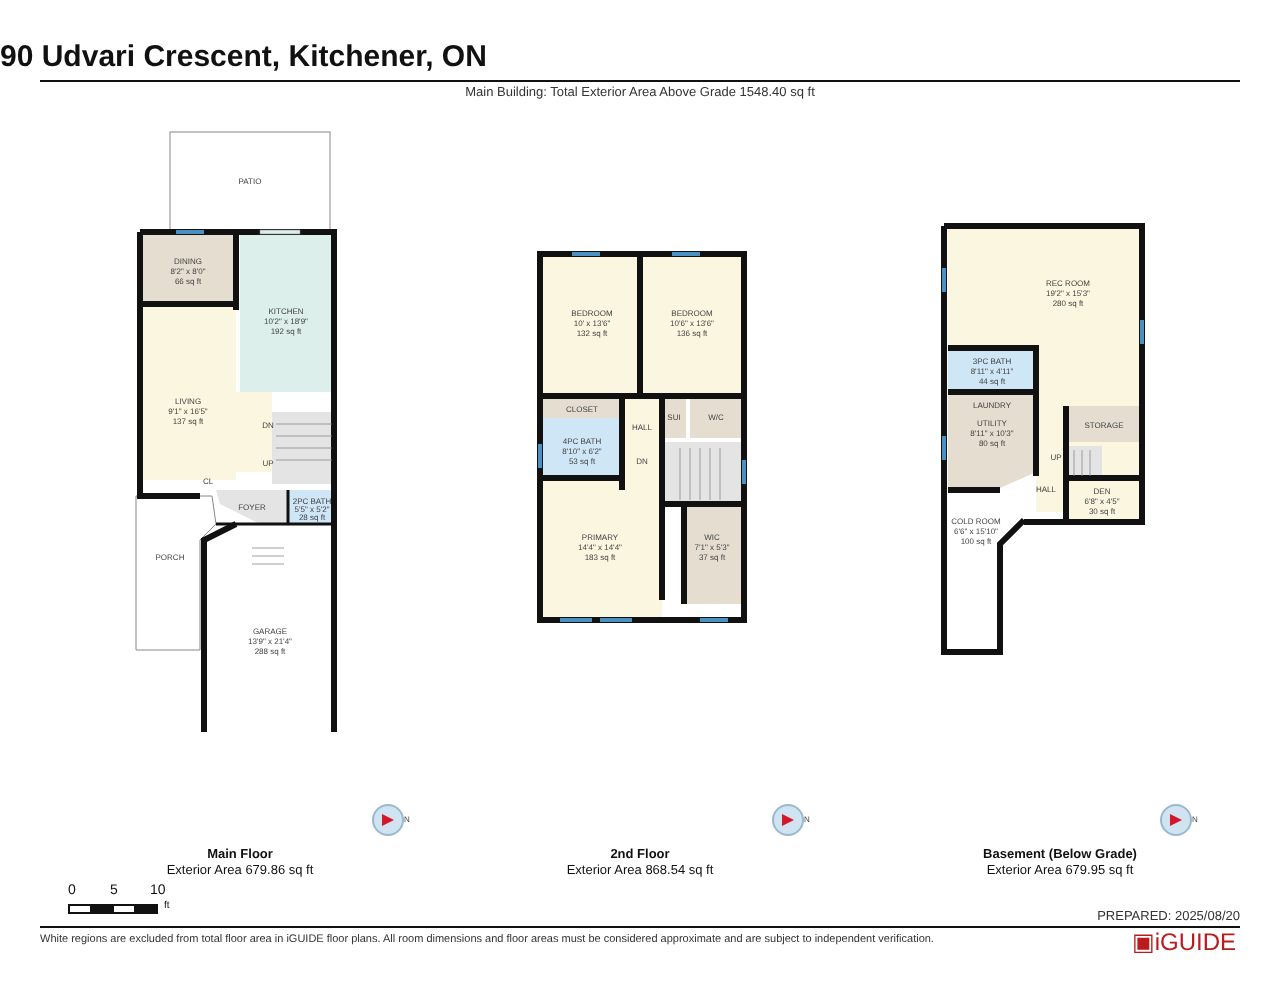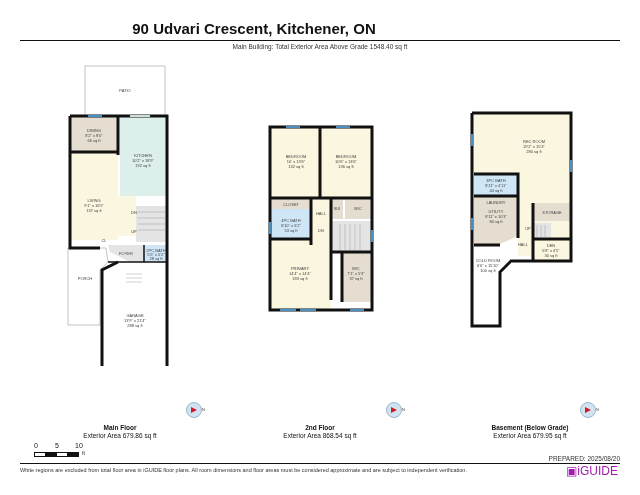--- a/index.html
+++ b/index.html
@@ -1,33 +1,33 @@
 <!DOCTYPE html>
 <html><head>
 <meta charset="utf-8">
 <style>
   html,body{margin:0;padding:0;background:#fff;}
   body{width:640px;height:495px;position:relative;overflow:hidden;font-family:"Liberation Sans",sans-serif;color:#111;}
-  .title{position:absolute;left:0;top:20px;width:508px;text-align:center;font-size:15px;font-weight:bold;}
+  .title{position:absolute;left:0;top:20px;width:508px;font-size:15px;font-weight:bold;}
   .rule-top{position:absolute;left:20px;top:40px;width:600px;height:1px;background:#111;}
   .subtitle{position:absolute;left:0;top:43px;width:640px;text-align:center;font-size:6.5px;color:#333;}
   svg.plan{position:absolute;left:0;top:0;}
   .rl{font-size:4px;fill:#444;text-anchor:middle;font-family:"Liberation Sans",sans-serif;}
   .floor-label{position:absolute;text-align:center;font-size:6.5px;line-height:8px;}
   .floor-label .n{font-weight:bold;}
   .compass{position:absolute;width:14px;height:14px;border-radius:50%;background:#cfe3f0;border:1px solid #9bb8cc;}
   .compass:after{content:"";position:absolute;left:4px;top:4px;border-left:6px solid #d4182a;border-top:3px solid transparent;border-bottom:3px solid transparent;}
   .compass-n{position:absolute;font-size:4px;color:#444;}
   .scale{position:absolute;left:34px;top:442px;font-size:7px;}
   .scale .t{position:absolute;top:0;}
   .scale .bar{position:absolute;top:10px;height:3px;border:0.5px solid #111;}
   .prepared{position:absolute;right:20px;top:455px;font-size:6.5px;color:#333;}
   .rule-bot{position:absolute;left:20px;top:463px;width:600px;height:1px;background:#111;}
   .disclaimer{position:absolute;left:20px;top:467px;font-size:5.5px;color:#333;}
-  .logo{position:absolute;right:22px;top:464px;font-size:12px;color:#a21caf;}
+  .logo{position:absolute;right:22px;top:464px;font-size:12px;color:#b91c1c;}
 </style>
 </head>
 <body>
 
 <div class="title">90 Udvari Crescent, Kitchener, ON</div>
 <div class="rule-top"></div>
 <div class="subtitle">Main Building: Total Exterior Area Above Grade 1548.40 sq ft</div>
 
 <svg class="plan" width="640" height="495">
 

